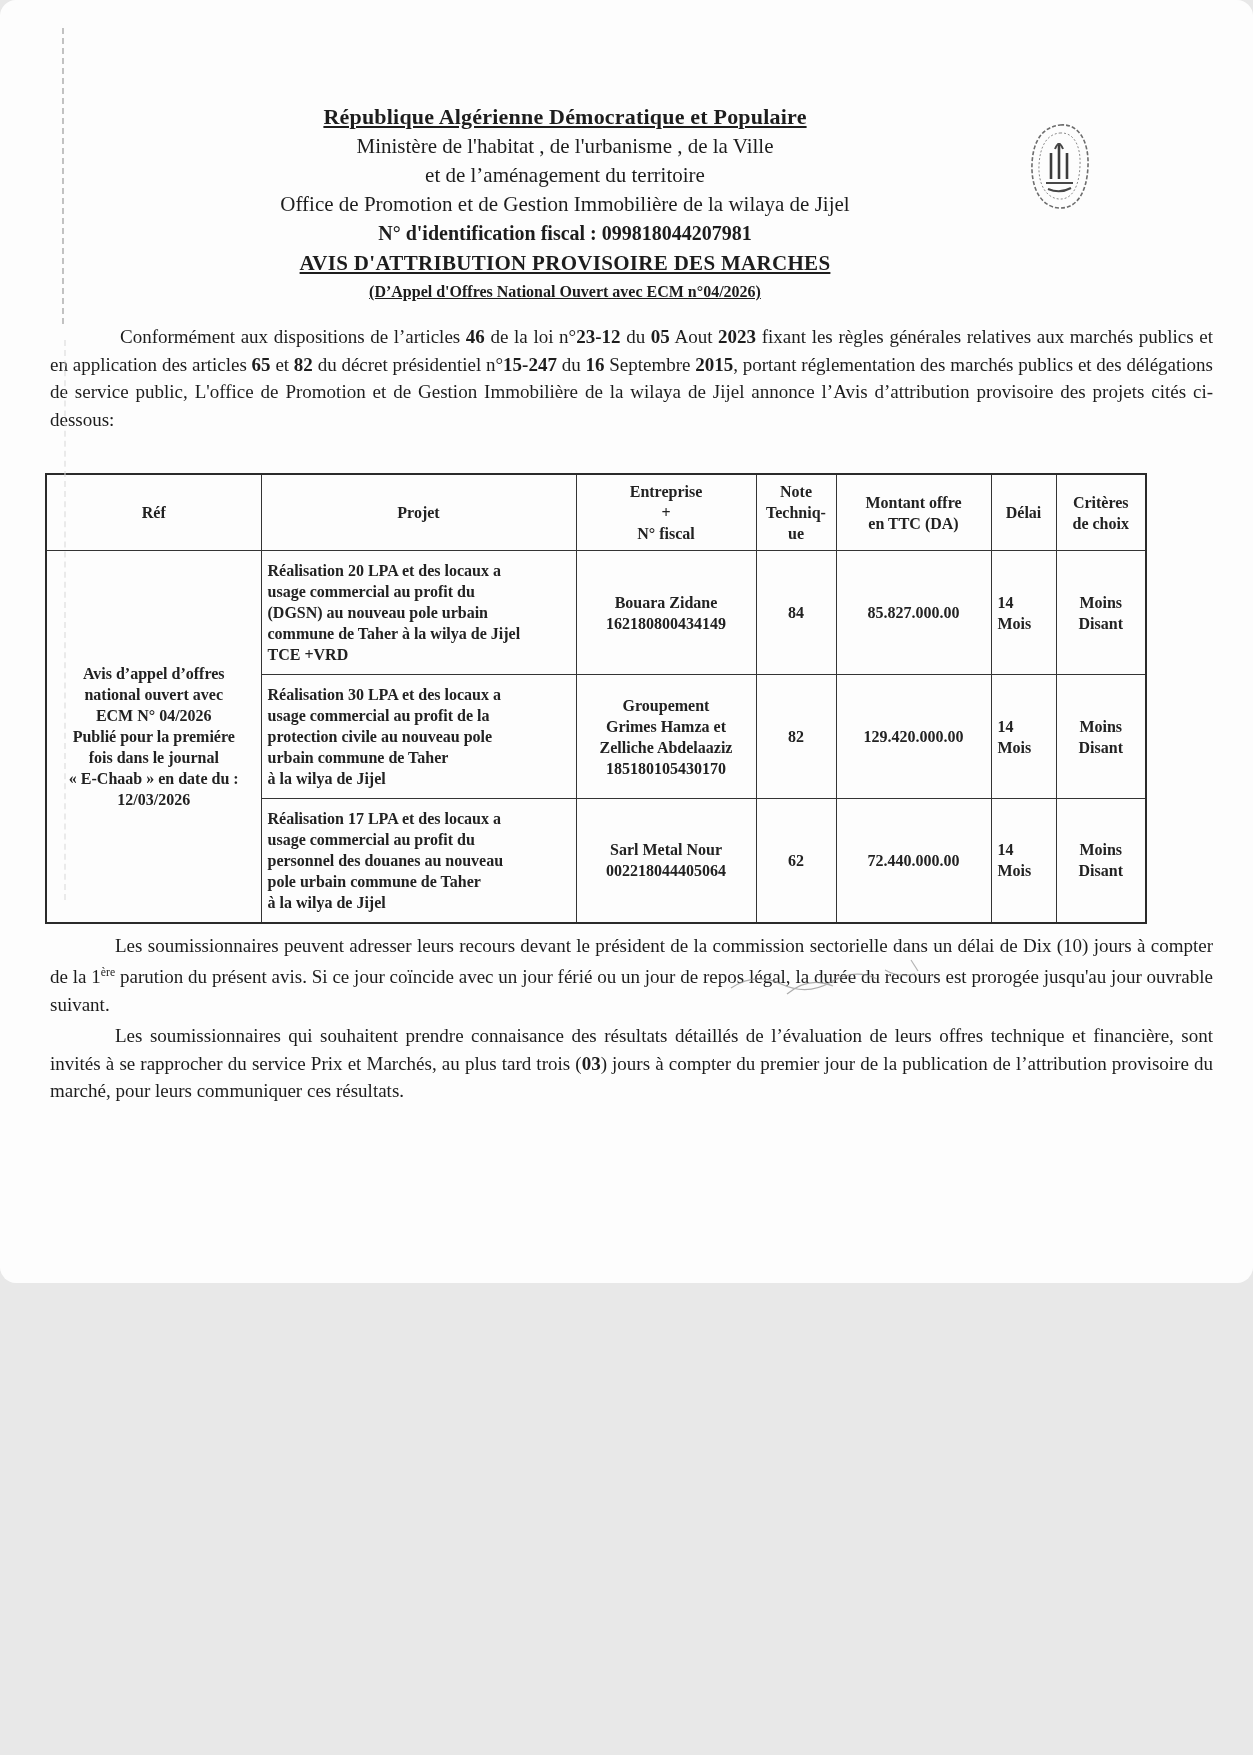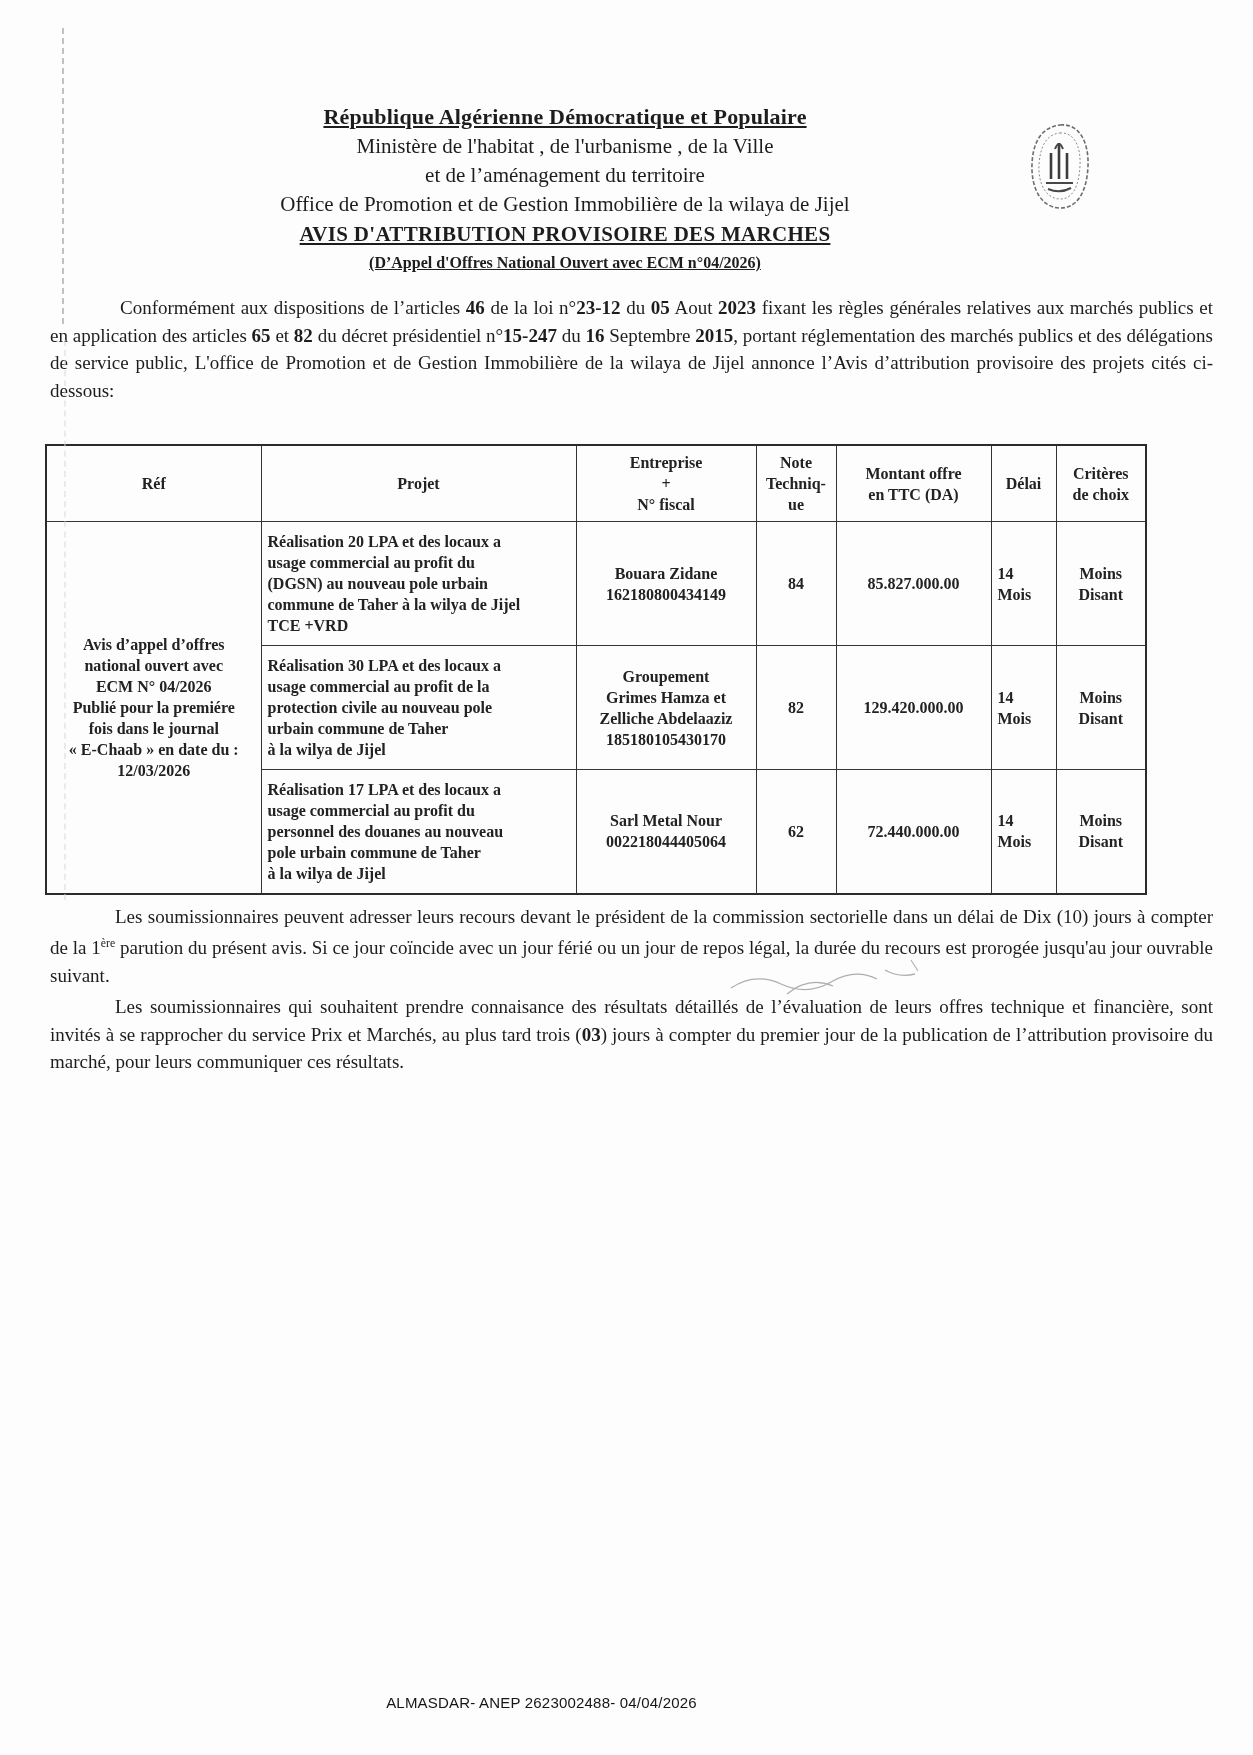--- a/index.html
+++ b/index.html
@@ -1,19 +1,19 @@
 <!DOCTYPE html>
 <html><head>
 <meta charset="utf-8">
 <style>
   * { margin:0; padding:0; box-sizing:border-box; }
   body { background:#e8e8e8; font-family:"Liberation Serif", serif; }
   .page {
-    position:relative; width:1253px; height:1755px; margin:0 auto;
-    background:#fdfdfd; color:#1d1d1d; overflow:hidden;
+    position:relative; width:1253px; height:1283px; margin:0 auto;
+    background:#fdfdfd; color:#1d1d1d; overflow:hidden;border-radius:16px;
   }
   
   .edge-artifact-top { position:absolute; left:62px; top:28px; height:296px; width:0;
     border-left:2px dashed #c2c2c2; }
   .edge-artifact-low { position:absolute; left:64px; top:340px; height:560px; width:0;
     border-left:2px dashed #d9d9d9; opacity:.5; }
   .seal { position:absolute; left:1026px; top:121px; width:68px; height:92px; }
   .scribble { position:absolute; left:725px; top:952px; width:210px; height:52px; opacity:.75; }
 
   .header-block { margin:102px 0 0 45px; width:1040px; text-align:center; }
@@ -63,20 +63,21 @@
     <path d="M34,12 C48,11 55,25 54,45 C53,66 46,79 33,78 C20,77 12,63 13,44 C14,25 21,13 34,12 Z" fill="none" stroke="#8a8a8a" stroke-width="1" stroke-dasharray="2 2"></path>
     <path d="M25,32 L25,58 M33,22 L33,58 M41,32 L41,58" fill="none" stroke="#3c3c3c" stroke-width="2.6"></path>
     <path d="M29,28 Q33,18 37,28 M20,62 L47,62 M22,68 Q34,73 45,67" fill="none" stroke="#474747" stroke-width="2"></path>
   </svg>
 
   <div class="header-block">
     <div class="h-line1">République Algérienne Démocratique et Populaire</div>
     <div class="h-line2">Ministère de l'habitat , de l'urbanisme , de la Ville</div>
     <div class="h-line3">et de l’aménagement du territoire</div>
     <div class="h-line4">Office de Promotion et de Gestion Immobilière de la wilaya de Jijel</div>
+    <div class="h-fiscal">N° d'identification fiscal : 099818044207981</div>
     <div class="h-title">AVIS D'ATTRIBUTION PROVISOIRE DES MARCHES</div>
     <div class="h-subtitle">(D’Appel d'Offres National Ouvert avec ECM n°04/2026)</div>
   </div>
 
   <p class="para intro"><span>Conformément aux dispositions de l’articles </span><span class="b">46</span><span> de la loi n°</span><span class="b">23-12</span><span> du </span><span class="b">05</span><span> Aout </span><span class="b">2023</span><span> fixant les règles générales relatives aux marchés publics et en application des articles </span><span class="b">65</span><span> et </span><span class="b">82</span><span> du décret présidentiel n°</span><span class="b">15-247</span><span> du </span><span class="b">16</span><span> Septembre </span><span class="b">2015</span><span>, portant réglementation des marchés publics et des délégations de service public, L'office de Promotion et de Gestion Immobilière de la wilaya de Jijel annonce l’Avis d’attribution provisoire des projets cités ci-dessous:</span></p>
 
   <table class="awards">
     <colgroup>
       <col style="width:215px">
         <col style="width:315px">

